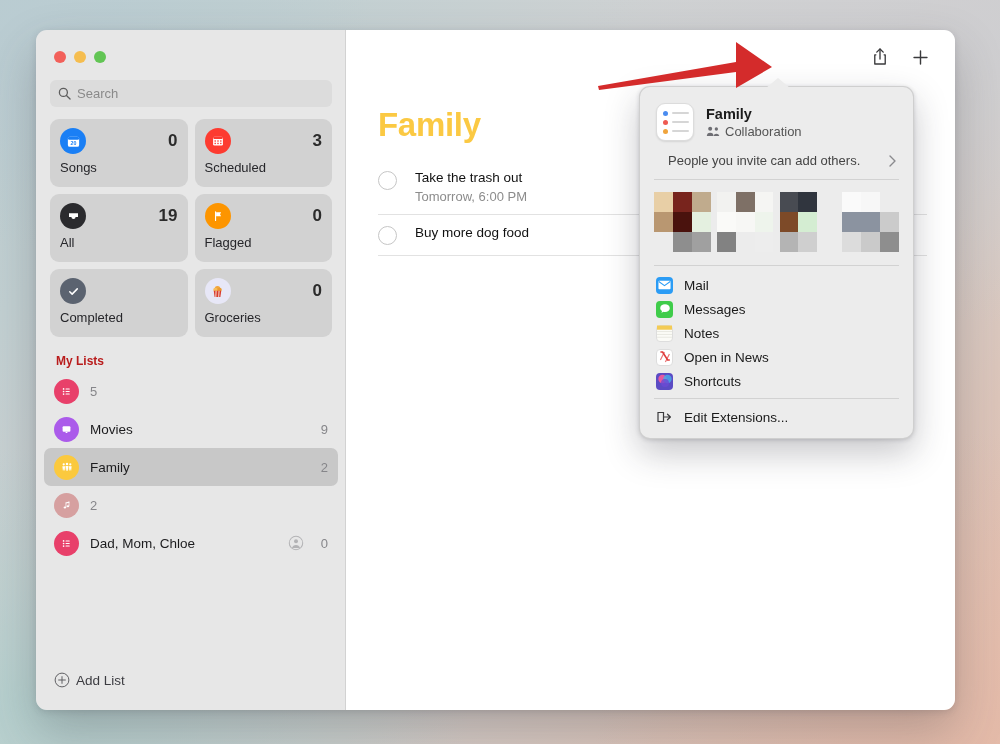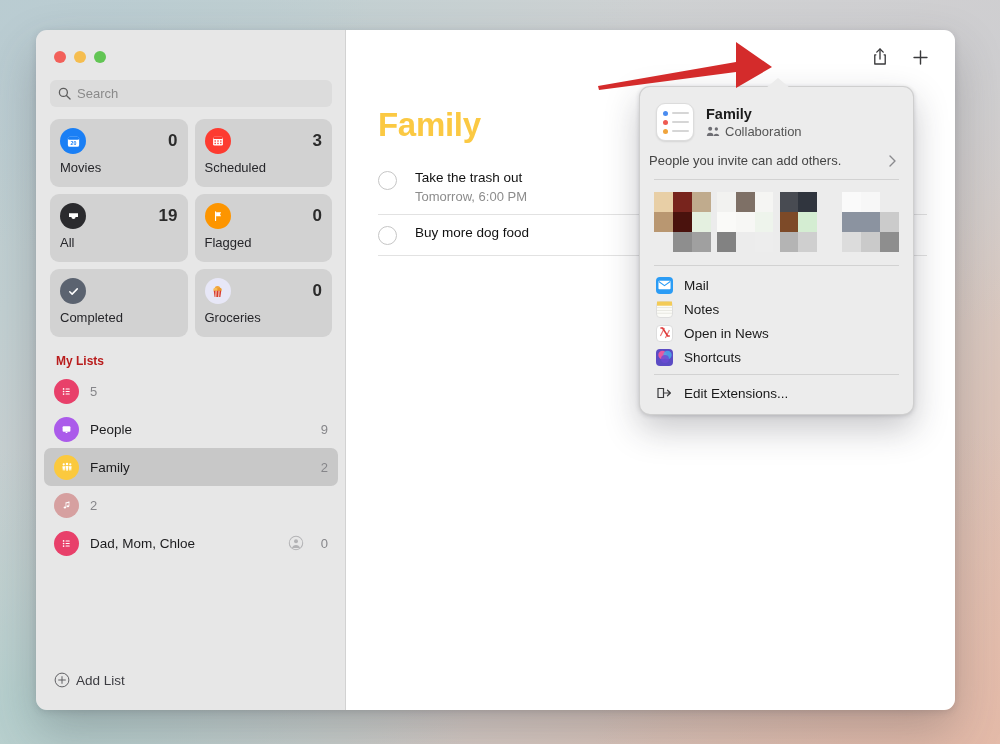--- a/index.html
+++ b/index.html
@@ -123,21 +123,21 @@
     justify-content: center; gap: 4px; padding-left: 6px; flex: none;
     box-shadow: 0 1px 2px rgba(0,0,0,0.1);
   }
   .pop-line { display: flex; align-items: center; gap: 4px; }
   .pop-bullet { width: 5px; height: 5px; border-radius: 50%; flex: none; }
   .pop-dash { height: 1.5px; background: #d6d6d6; border-radius: 1px; }
   .pop-title { font-size: 14.5px; font-weight: bold; color: #1a1a1a; }
   .pop-sub { font-size: 13px; color: #555; display: flex; align-items: center; gap: 4px; margin-top: 2px; }
   .pop-perm {
     display: flex; align-items: center; justify-content: space-between;
-    padding: 12px 16px 11px 9px; font-size: 13px; color: #444;
+    padding: 12px 16px 11px 28px; font-size: 13px; color: #444;
   }
   .pop-div { height: 1px; background: rgba(0,0,0,0.11); margin: 0 14px; }
   .avatars { display: flex; gap: 6px; padding: 12px 14px 13px 14px; }
   .avatar { width: 57px; height: 60px; display: grid; grid-template-columns: repeat(3,1fr); grid-template-rows: repeat(3,1fr); }
   .menu { padding: 7px 0 5px 0; }
   .menu-item { display: flex; align-items: center; gap: 11px; padding: 3.5px 16px; font-size: 13.5px; color: #1a1a1a; }
   .menu-ic { width: 17px; height: 17px; border-radius: 4px; flex: none; display: flex; align-items: center; justify-content: center; font-size: 10px; }
   .menu-bottom { padding: 6px 12px 9px 0; }
 
   
@@ -174,21 +174,21 @@
         <div class="smart-top">
           <div class="smart-icon" style="background:#1a7ff5">
             <svg viewBox="0 0 20 20" width="15" height="15">
               <rect x="2.5" y="3.5" width="15" height="13.5" rx="2.5" fill="#fff"></rect>
               <rect x="2.5" y="3.5" width="15" height="4" rx="2" fill="#1a7ff5"></rect>
               <text x="10" y="14.5" font-size="7" font-family="Liberation Sans" font-weight="bold" fill="#1a7ff5" text-anchor="middle">20</text>
             </svg>
           </div>
           <span class="smart-count">0</span>
         </div>
-        <div class="smart-label">Movies</div>
+        <div class="smart-label">Songs</div>
       </div>
 
       <div class="smart-card">
         <div class="smart-top">
           <div class="smart-icon" style="background:#fd3b30">
             <svg viewBox="0 0 20 20" width="14" height="14">
               <rect x="3" y="4" width="14" height="12.5" rx="2" fill="#fff"></rect>
               <rect x="3" y="4" width="14" height="3" rx="1.5" fill="#fd3b30"></rect>
               <g fill="#fd3b30">
                 <rect x="5" y="9" width="2" height="2"></rect>
@@ -279,21 +279,21 @@
       <span class="list-count">5</span>
     </div>
 
     <div class="list-row">
       <div class="list-icon" style="background:#ab5bea">
         <svg viewBox="0 0 20 20" width="13" height="13">
           <rect x="4" y="5" width="12" height="8.5" rx="1.6" fill="#fff"></rect>
           <rect x="8.4" y="14" width="3.2" height="1.4" rx=".6" fill="#fff"></rect>
         </svg>
       </div>
-      <span class="list-name">People</span>
+      <span class="list-name">Movies</span>
       <span class="list-count">9</span>
     </div>
 
     <div class="list-row selected">
       <div class="list-icon" style="background:#fbc93e">
         <svg viewBox="0 0 20 20" width="14" height="14">
           <g fill="#fff">
             <circle cx="5.3" cy="6.2" r="1.6"></circle>
               <path d="M3.4 9h3.8l-.6 6h-.9l-.4-3.3L5 15h-.9z"></path>
             <circle cx="10" cy="5.8" r="1.7"></circle>
@@ -484,20 +484,28 @@
     <div class="menu-item">
       <span class="menu-ic" style="background:#2b9cf5">
         <svg width="13" height="10" viewBox="0 0 14 10">
             <rect x=".5" y=".5" width="13" height="9" rx="1" fill="#fff"></rect>
             <path d="M.8 1.2L7 5.6l6.2-4.4" fill="none" stroke="#2b9cf5" stroke-width="1.1"></path>
           </svg>
       </span>
       <span>Mail</span>
     </div>
     <div class="menu-item">
+      <span class="menu-ic" style="background:#3fcc4a">
+        <svg width="12" height="12" viewBox="0 0 14 14">
+            <path d="M7 1.6c3.1 0 5.6 1.9 5.6 4.4S10.1 10.4 7 10.4a7 7 0 0 1-1.6-.2l-2.6 1.2.8-2A4.2 4.2 0 0 1 1.4 6c0-2.5 2.5-4.4 5.6-4.4z" fill="#fff"></path>
+          </svg>
+      </span>
+      <span>Messages</span>
+    </div>
+    <div class="menu-item">
       <span class="menu-ic" style="background:#fbfbf7;border:0.5px solid #ddd">
         <svg width="16" height="16" viewBox="0 0 16 16">
             <rect x="0" y="0" width="16" height="4.5" fill="#f3cb56"></rect>
             <rect x="0" y="6" width="16" height="1" fill="#e6e6e0"></rect>
             <rect x="0" y="9" width="16" height="1" fill="#e6e6e0"></rect>
             <rect x="0" y="12" width="16" height="1" fill="#e6e6e0"></rect>
           </svg>
       </span>
       <span>Notes</span>
     </div>

